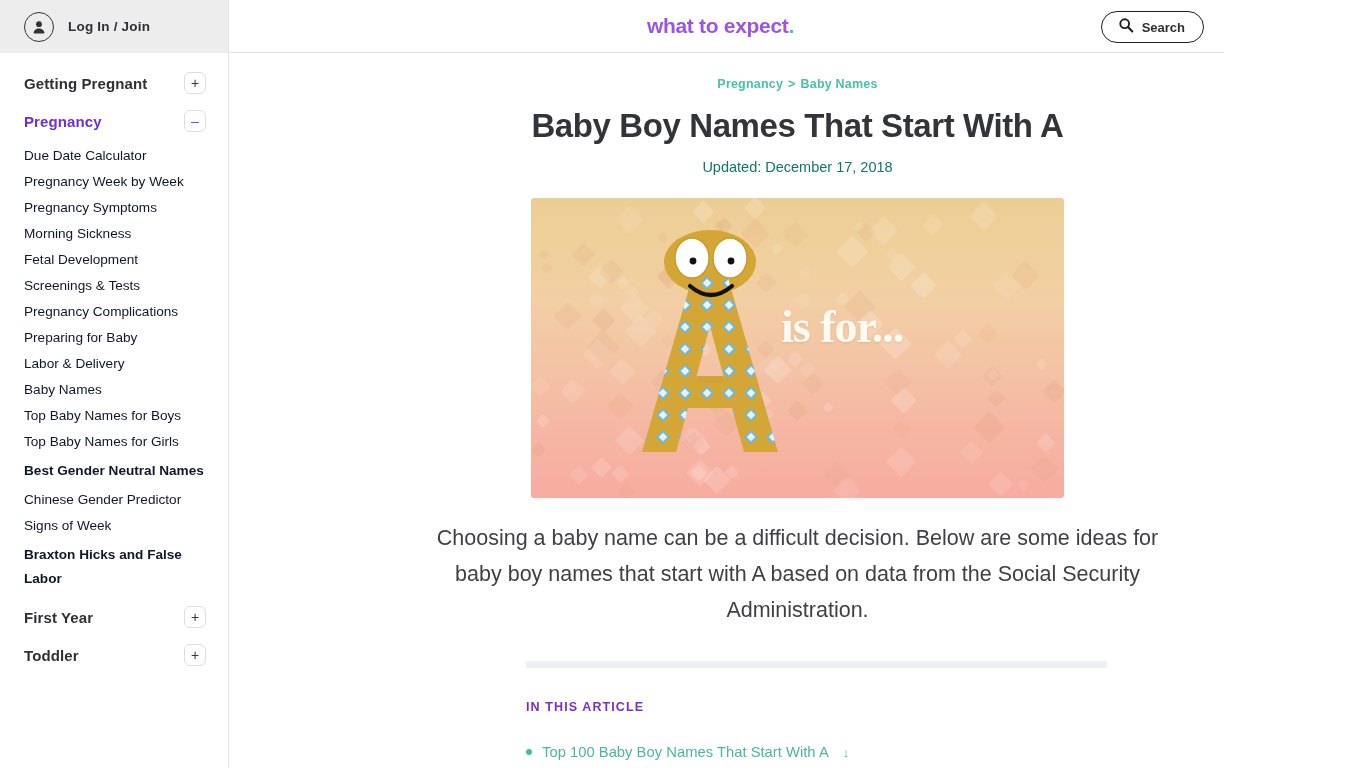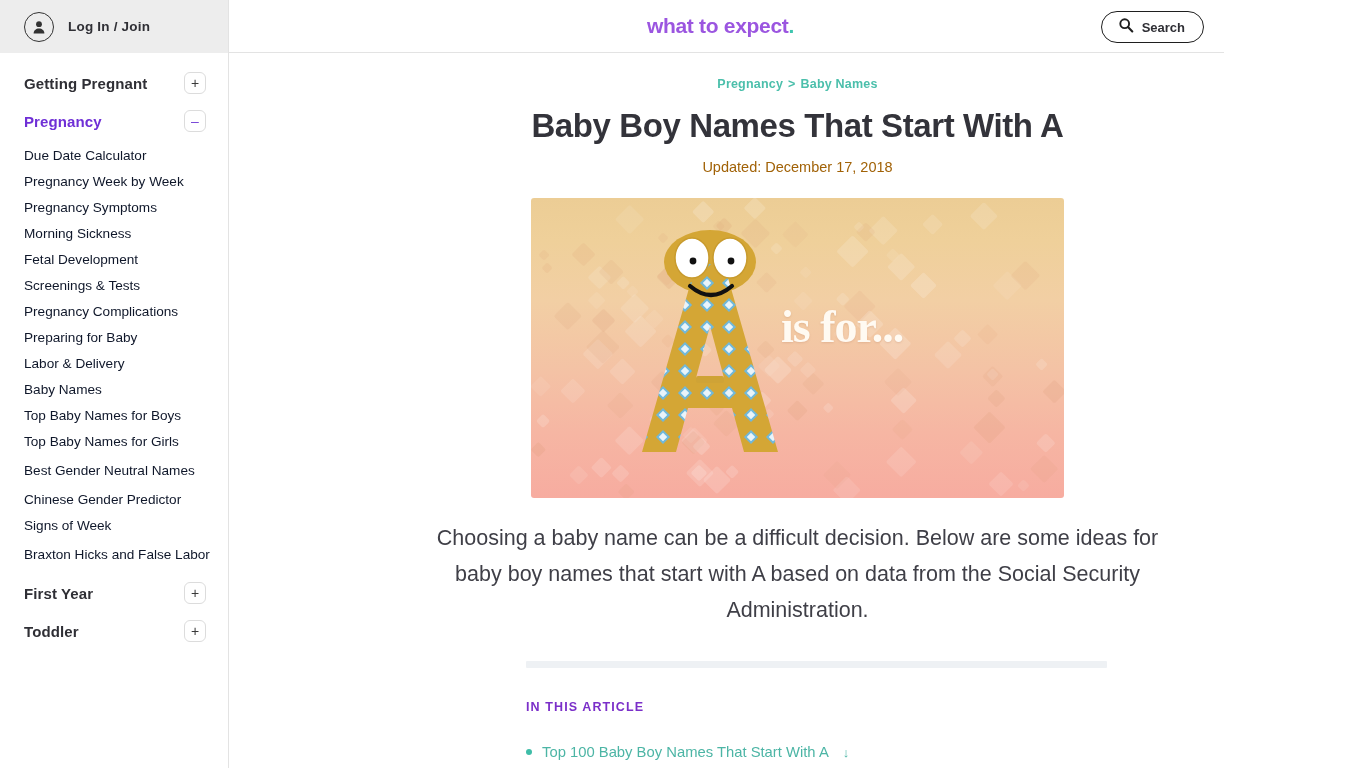--- a/index.html
+++ b/index.html
@@ -72,21 +72,21 @@
 
   .nav-link {
     display: block;
     padding: 0 18px 0 24px;
     font-size: 13.6px;
     line-height: 18px;
     color: #0f172a;
     margin: 8px 0;
     min-height: 18px;
   }
-  .nav-link.wrap { line-height: 24px; }
+  .nav-link.wrap { line-height: 24px; font-weight: bold; }
 
   
   #header {
     position: absolute; left: 229px; top: 0;
     width: 995px; height: 53px;
     background: #ffffff;
     border-bottom: 1px solid #e3e3e3;
   }
   #logo {
     position: absolute; left: 50%; top: 50%;
@@ -127,21 +127,21 @@
     text-align: center;
     margin: 16px 0 0 0;
     font-size: 33px; font-weight: 700;
     color: #33333a;
     letter-spacing: -0.4px;
     line-height: 1.15;
   }
   #updated {
     text-align: center;
     margin-top: 14px;
-    font-size: 14.5px; color: #a16207;
+    font-size: 14.5px; color: #0f766e;
   }
 
   
   #hero {
     position: relative;
     width: 533px; height: 300px;
     margin: 23px auto 0 auto;
     border-radius: 3px;
     overflow: hidden;
     background: linear-gradient(to bottom, #eccd95 0%, #efd09a 14%, #f2cfa4 34%, #f4c2a5 58%, #f6b6a3 78%, #f7aca0 100%);

